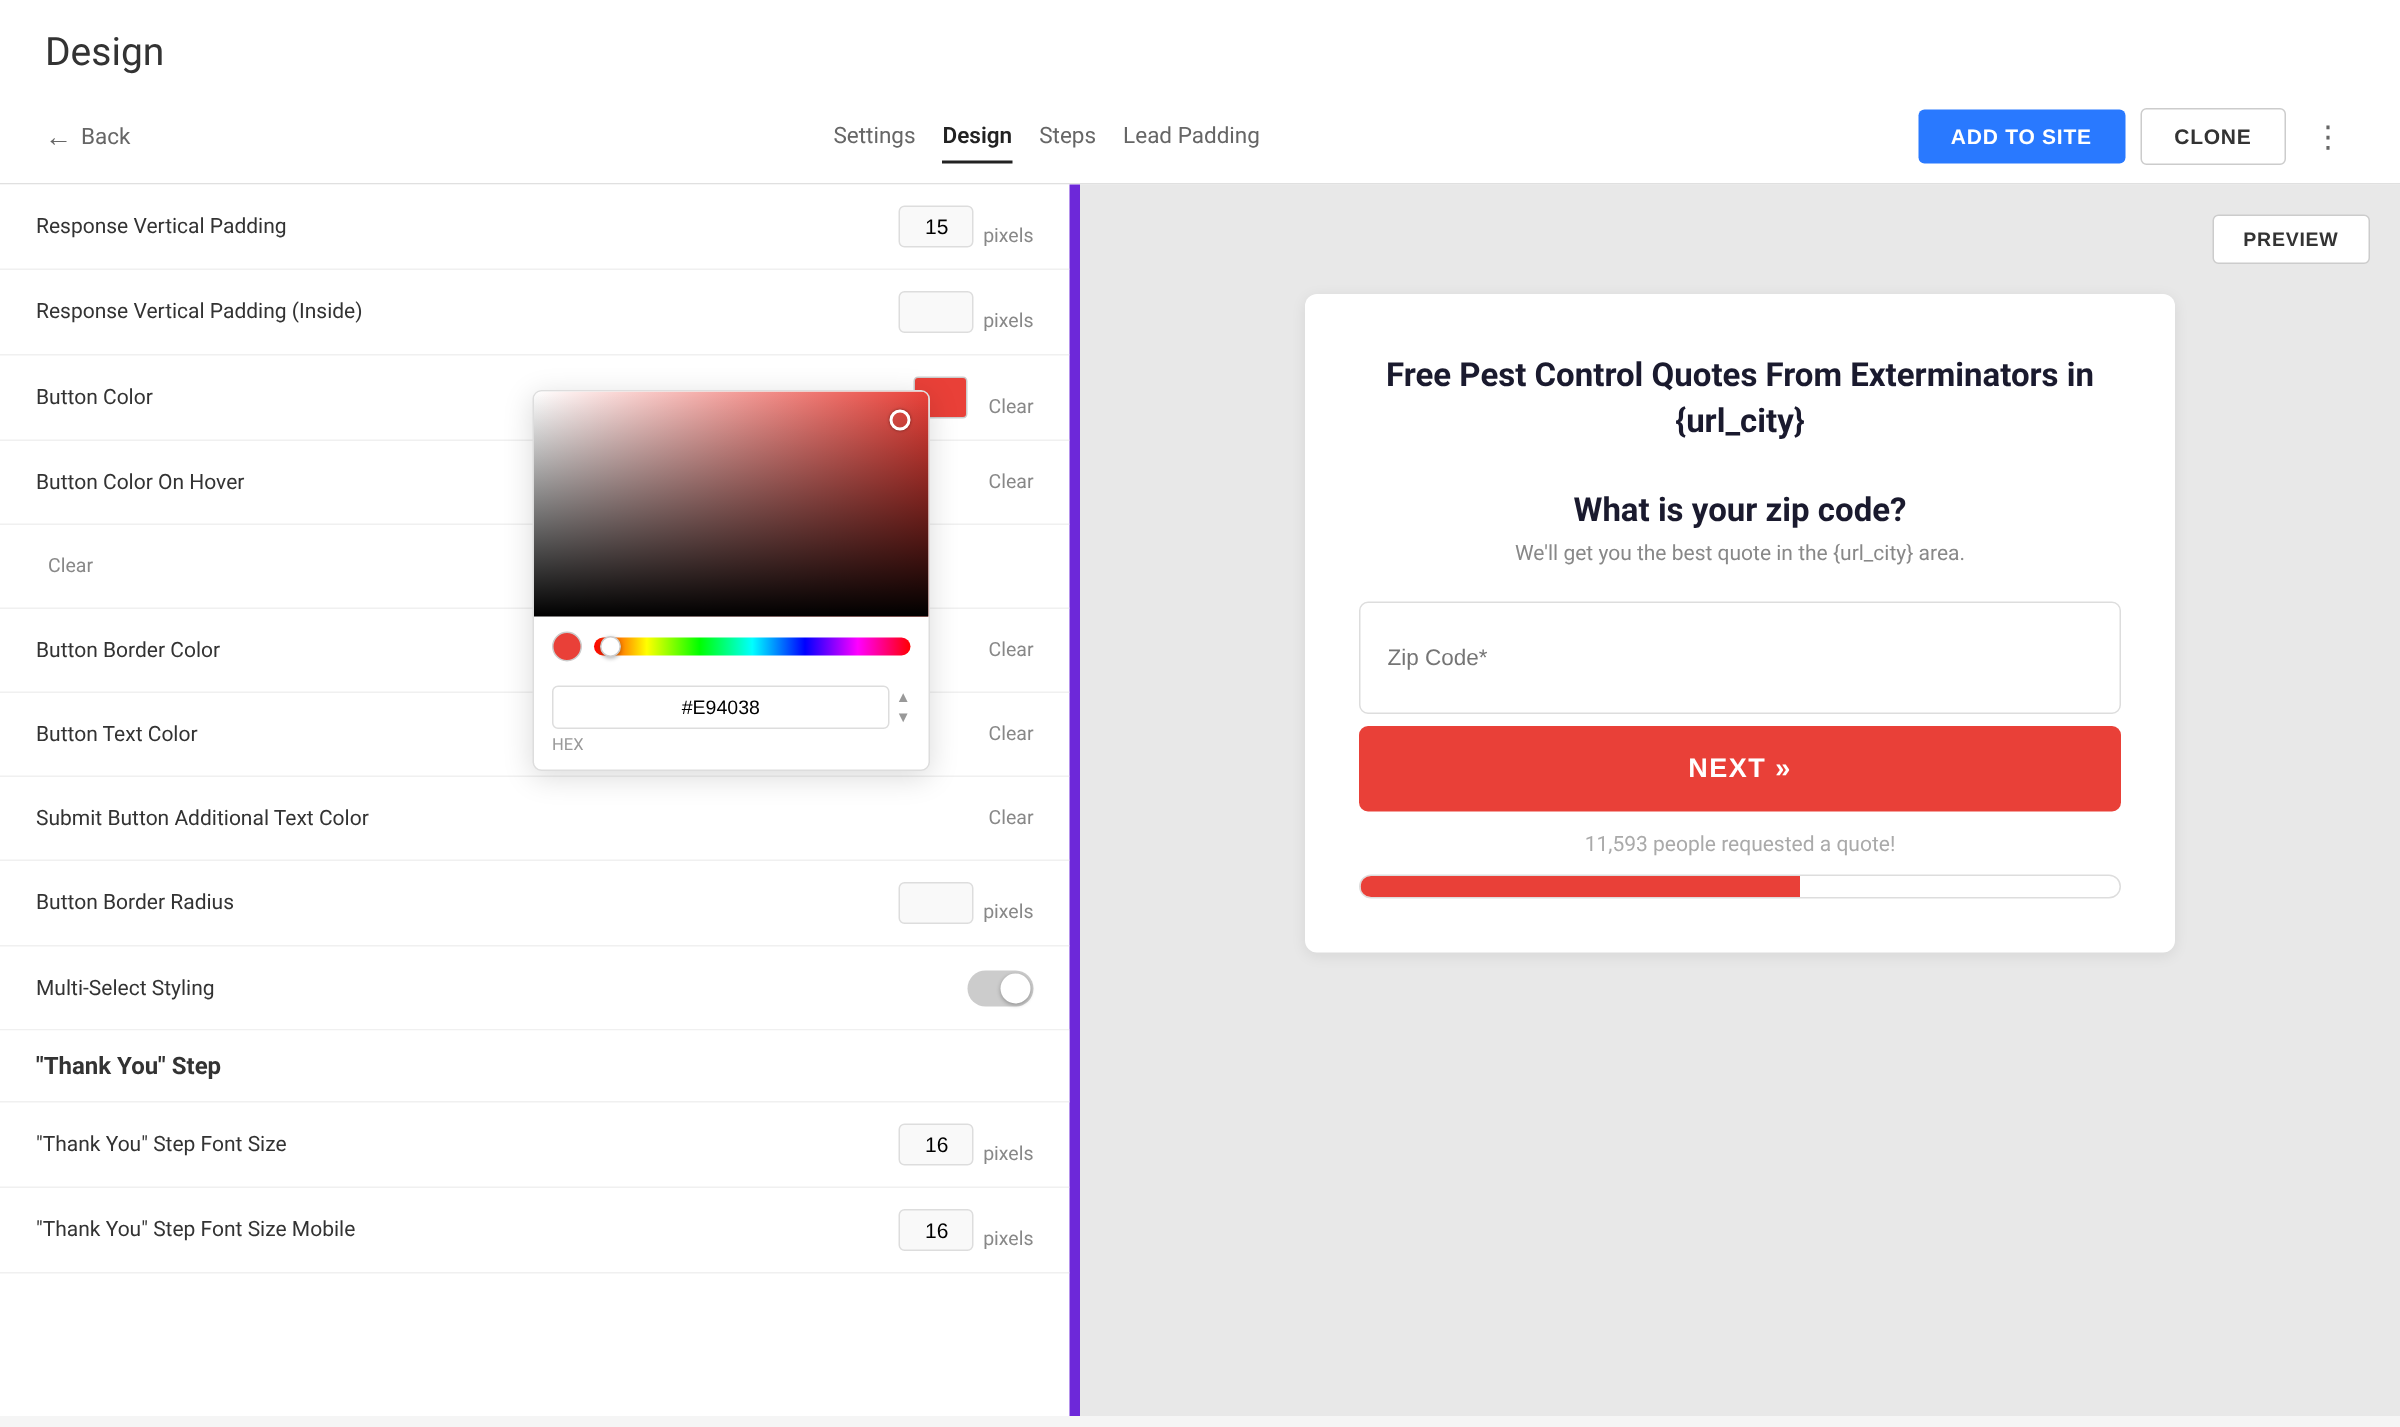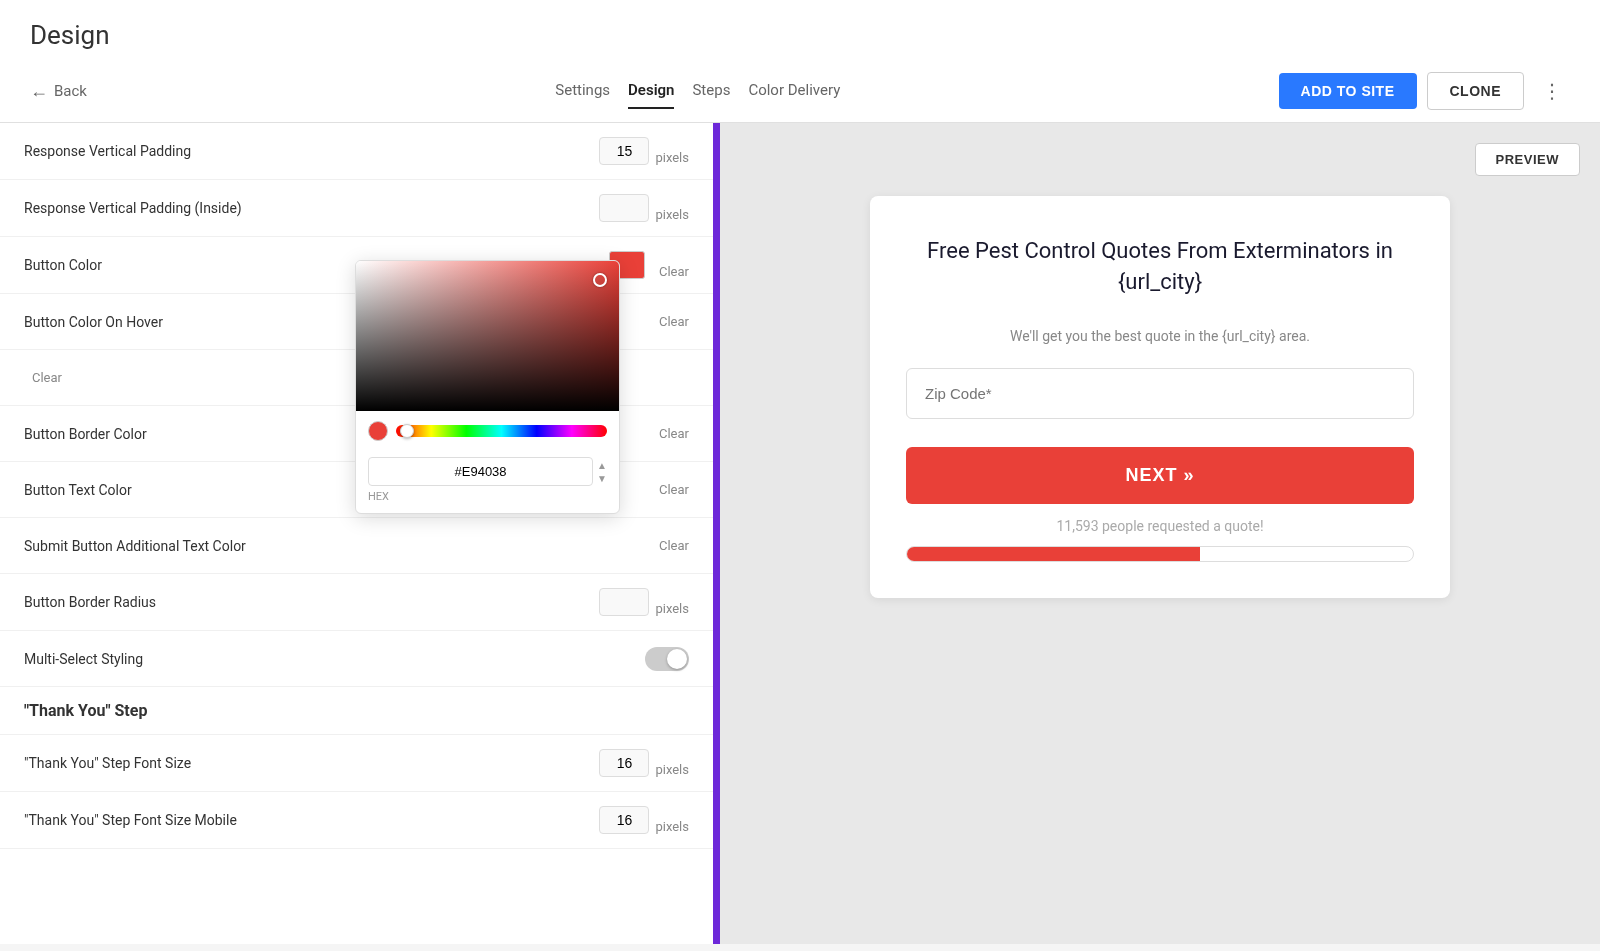--- a/index.html
+++ b/index.html
@@ -330,21 +330,21 @@
       background: #fff;
       border-radius: 8px;
       padding: 40px 36px 36px;
       max-width: 580px;
       margin: 0 auto;
       box-shadow: 0 2px 10px rgba(0,0,0,0.08);
     }
 
     .form-preview-title {
       font-size: 22px;
-      font-weight: 400;
+      font-weight: 700;
       color: #1a1a2e;
       text-align: center;
       line-height: 1.4;
       margin-bottom: 30px;
     }
 
     .form-preview-question {
       font-size: 22px;
       font-weight: 700;
       color: #1a1a2e;
@@ -354,26 +354,26 @@
 
     .form-preview-subtitle {
       font-size: 14px;
       color: #888;
       text-align: center;
       margin-bottom: 24px;
     }
 
     .zip-input {
       width: 100%;
-      padding: 16px 18px;
+      padding: 28px 18px;
       border: 1px solid #ddd;
       border-radius: 6px;
       font-size: 15px;
       color: #8b5cf6;
-      margin-bottom: 28px;
+      margin-bottom: 8px;
       outline: none;
     }
 
     .next-btn {
       width: 100%;
       background: #E94038;
       color: #fff;
       border: none;
       padding: 18px;
       border-radius: 6px;
@@ -413,21 +413,21 @@
 <div class="top-bar">
   <a class="back-btn">
     <span class="back-arrow">←</span>
     <span>Back</span>
   </a>
 
   <nav class="nav-tabs">
     <a class="nav-tab">Settings</a>
     <a class="nav-tab active">Design</a>
     <a class="nav-tab">Steps</a>
-    <a class="nav-tab">Color Delivery</a>
+    <a class="nav-tab">Lead Padding</a>
   </nav>
 
   <div class="top-actions">
     <button class="btn-add-to-site">ADD TO SITE</button>
     <button class="btn-clone">CLONE</button>
     <button class="btn-more">⋮</button>
   </div>
 </div>
 
 <div class="main-layout">
@@ -550,20 +550,21 @@
   </div>
 
   <div class="right-panel">
     <div class="preview-btn-row">
       <button class="btn-preview">PREVIEW</button>
     </div>
 
     <div class="form-preview">
       <div class="form-preview-title">Free Pest Control Quotes From Exterminators in {url_city}</div>
 
+      <div class="form-preview-question">What is your zip code?</div>
       <div class="form-preview-subtitle">We'll get you the best quote in the {url_city} area.</div>
 
       <input class="zip-input" type="text" placeholder="Zip Code*" style="">
 
       <button class="next-btn">NEXT »</button>
 
       <div class="quote-count">11,593 people requested a quote!</div>
 
       <div class="progress-bar-container">
         <div class="progress-bar-fill"></div>

